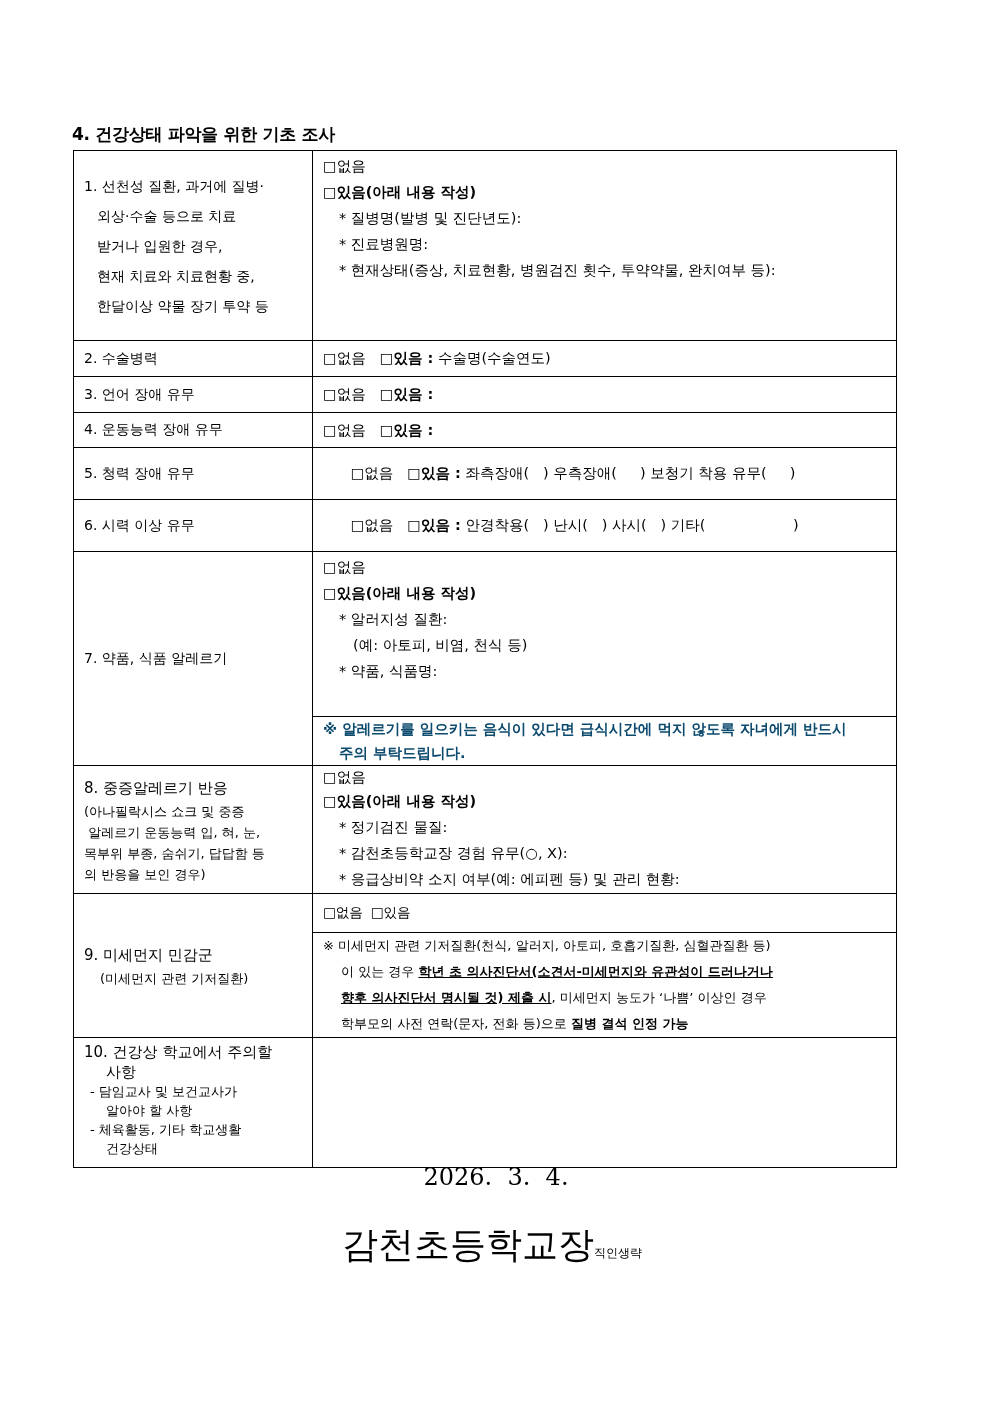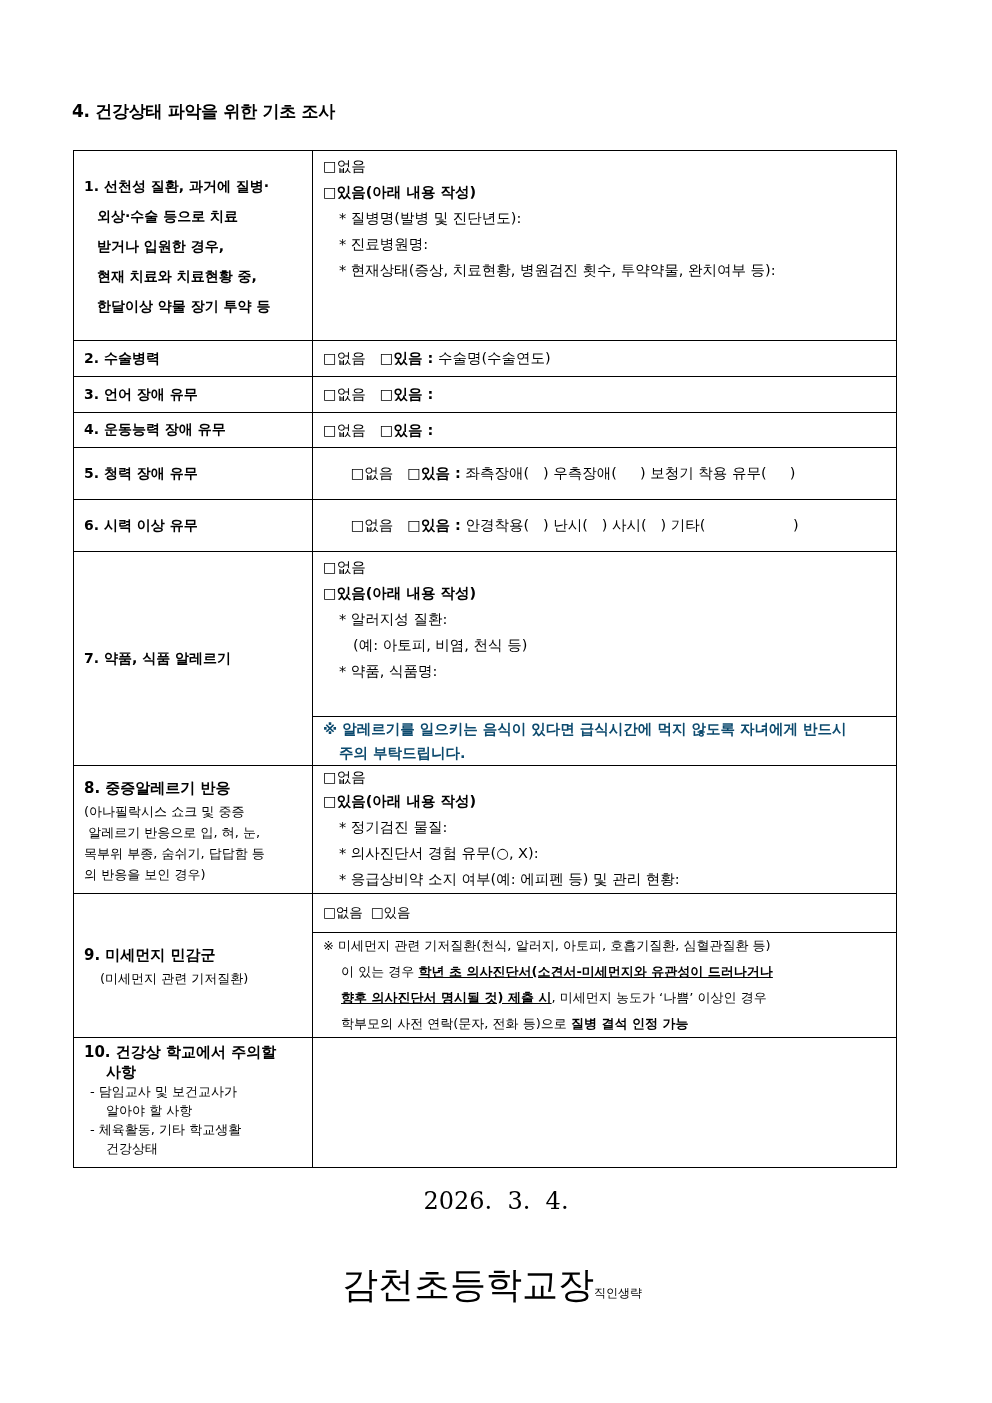--- a/index.html
+++ b/index.html
@@ -2,50 +2,50 @@
 <html><head>
 <meta charset="utf-8">
 <style>
   html, body { margin: 0; padding: 0; background: #ffffff; }
   body {
     width: 992px; height: 1403px; position: relative; overflow: hidden;
     font-family: "DejaVu Sans", "Liberation Sans", sans-serif;
     color: #000;
   }
   .section-title {
-    position: absolute; left: 72px; top: 100px;
+    position: absolute; left: 72px; top: 123px;
     font-size: 17px; font-weight: bold; letter-spacing: -0.3px;
   }
   table.survey {
     position: absolute; left: 73px; top: 150px;
     width: 824px; border-collapse: collapse; table-layout: fixed;
   }
   table.survey td {
     border: 1.5px solid #000; vertical-align: middle; padding: 0; margin-top: 16px;
   }
   td.q { width: 228px; padding-left: 10px !important; font-size: 14px; }
-  td.q .qt { font-weight: bold; }
+  td.q .qt { font-weight: normal; }
   td.a { padding-left: 10px !important; font-size: 14.5px; }
   .bold { font-weight: bold; }
   .line { line-height: 26px; white-space: nowrap; }
   .indent1 { padding-left: 16px; }
   .indent2 { padding-left: 30px; }
   .q1 .line { line-height: 30px; }
   .q1 .sub { padding-left: 13px; }
   .red { color: #0c4a6e; font-weight: bold; }
   .small { font-size: 13px; line-height: 21px; }
   .u { text-decoration: underline; font-weight: bold; }
   .box { display: inline-block; font-weight: normal; }
   .gap { display: inline-block; width: 14px; }
   .footer-date {
     position: absolute; left: 0; width: 992px; top: 1163px; text-align: center;
-    font-family: "DejaVu Serif", "Liberation Serif", serif; font-size: 24px; margin-top: 24px;
+    font-family: "DejaVu Serif", "Liberation Serif", serif; font-size: 24px;
   }
   .footer-sign {
-    position: absolute; left: 342px; top: 1261px;
+    position: absolute; left: 342px; top: 1221px;
     font-family: "DejaVu Serif", "Liberation Serif", serif; font-size: 36px;
   }
   .footer-sign .stamp { font-size: 12px; font-family: "DejaVu Sans", sans-serif; }
 </style>
 </head>
 <body>
 
 <div class="section-title">4. 건강상태 파악을 위한 기초 조사</div>
 
 <table class="survey">
@@ -113,29 +113,29 @@
     <td class="a" style="padding-left:8px">
       <div class="red" style="line-height:24px;font-size:14.5px;white-space:nowrap">※ 알레르기를 일으키는 음식이 있다면 급식시간에 먹지 않도록 자녀에게 반드시</div>
       <div class="red" style="line-height:24px;font-size:14.5px;padding-left:16px">주의 부탁드립니다.</div>
     </td>
   </tr>
 
   <tr style="height:128px">
     <td class="q">
       <div class="qt" style="font-size:15px;line-height:26px">8. 중증알레르기 반응</div>
       <div class="small">(아나필락시스 쇼크 및 중증</div>
-      <div class="small" style="white-space:pre"> 알레르기 반응으로 입, 혀, 눈,</div>
+      <div class="small" style="white-space:pre"> 알레르기 운동능력 입, 혀, 눈,</div>
       <div class="small">목부위 부종, 숨쉬기, 답답함 등</div>
       <div class="small">의 반응을 보인 경우)</div>
     </td>
     <td class="a" style="vertical-align:top">
       <div class="line" style="line-height:22px"><span class="box">□</span><span>없음</span></div>
       <div class="line bold"><span class="box">□</span><span>있음(아래 내용 작성)</span></div>
       <div class="line indent1">* 정기검진 물질:</div>
-      <div class="line indent1">* 의사진단서 경험 유무(○, X):</div>
+      <div class="line indent1">* 감천초등학교장 경험 유무(○, X):</div>
       <div class="line indent1">* 응급상비약 소지 여부(예: 에피펜 등) 및 관리 현황:</div>
     </td>
   </tr>
 
   <tr style="height:39px">
     <td class="q" rowspan="2">
       <div class="qt" style="font-size:15px;line-height:26px">9. 미세먼지 민감군</div>
       <div class="small" style="padding-left:16px">(미세먼지 관련 기저질환)</div>
     </td>
     <td class="a" style="font-size:13.5px">

